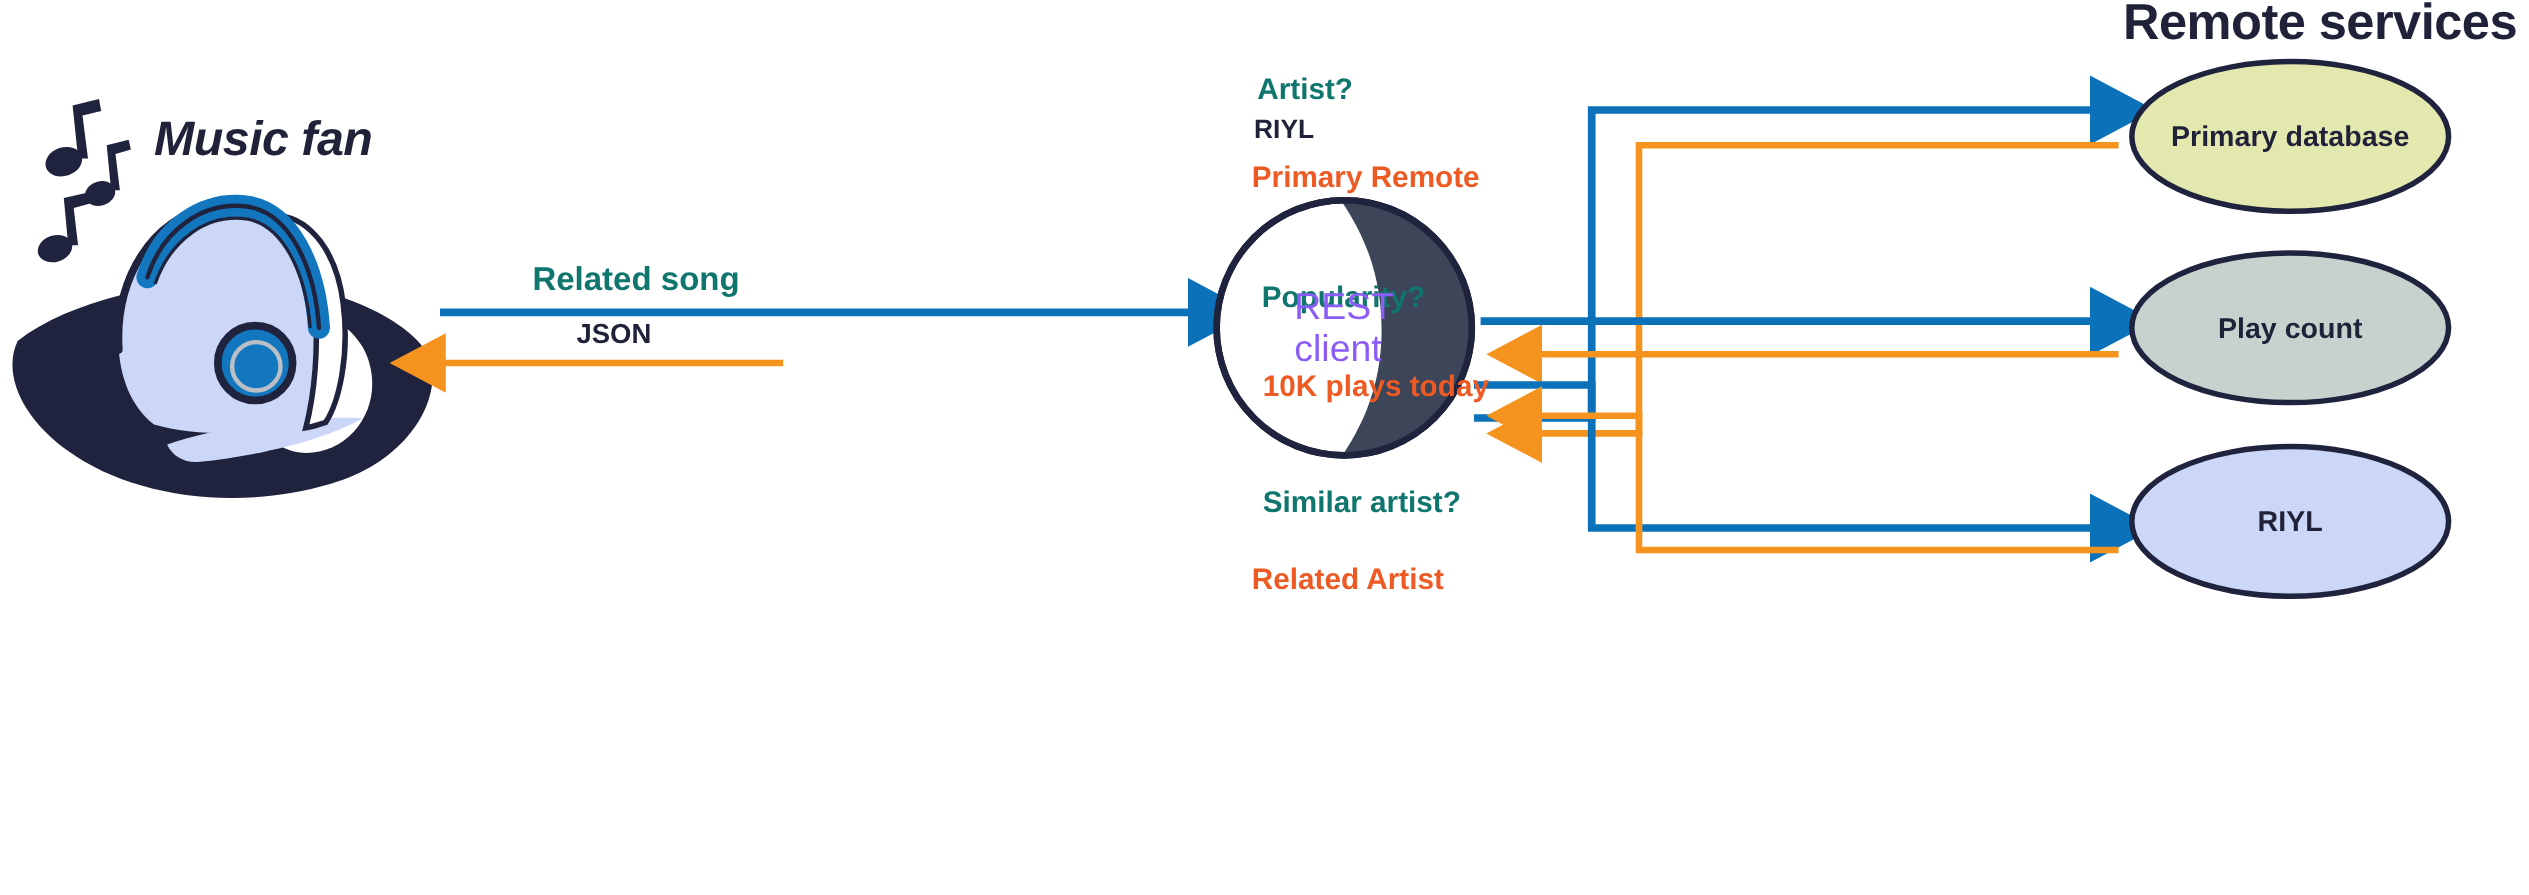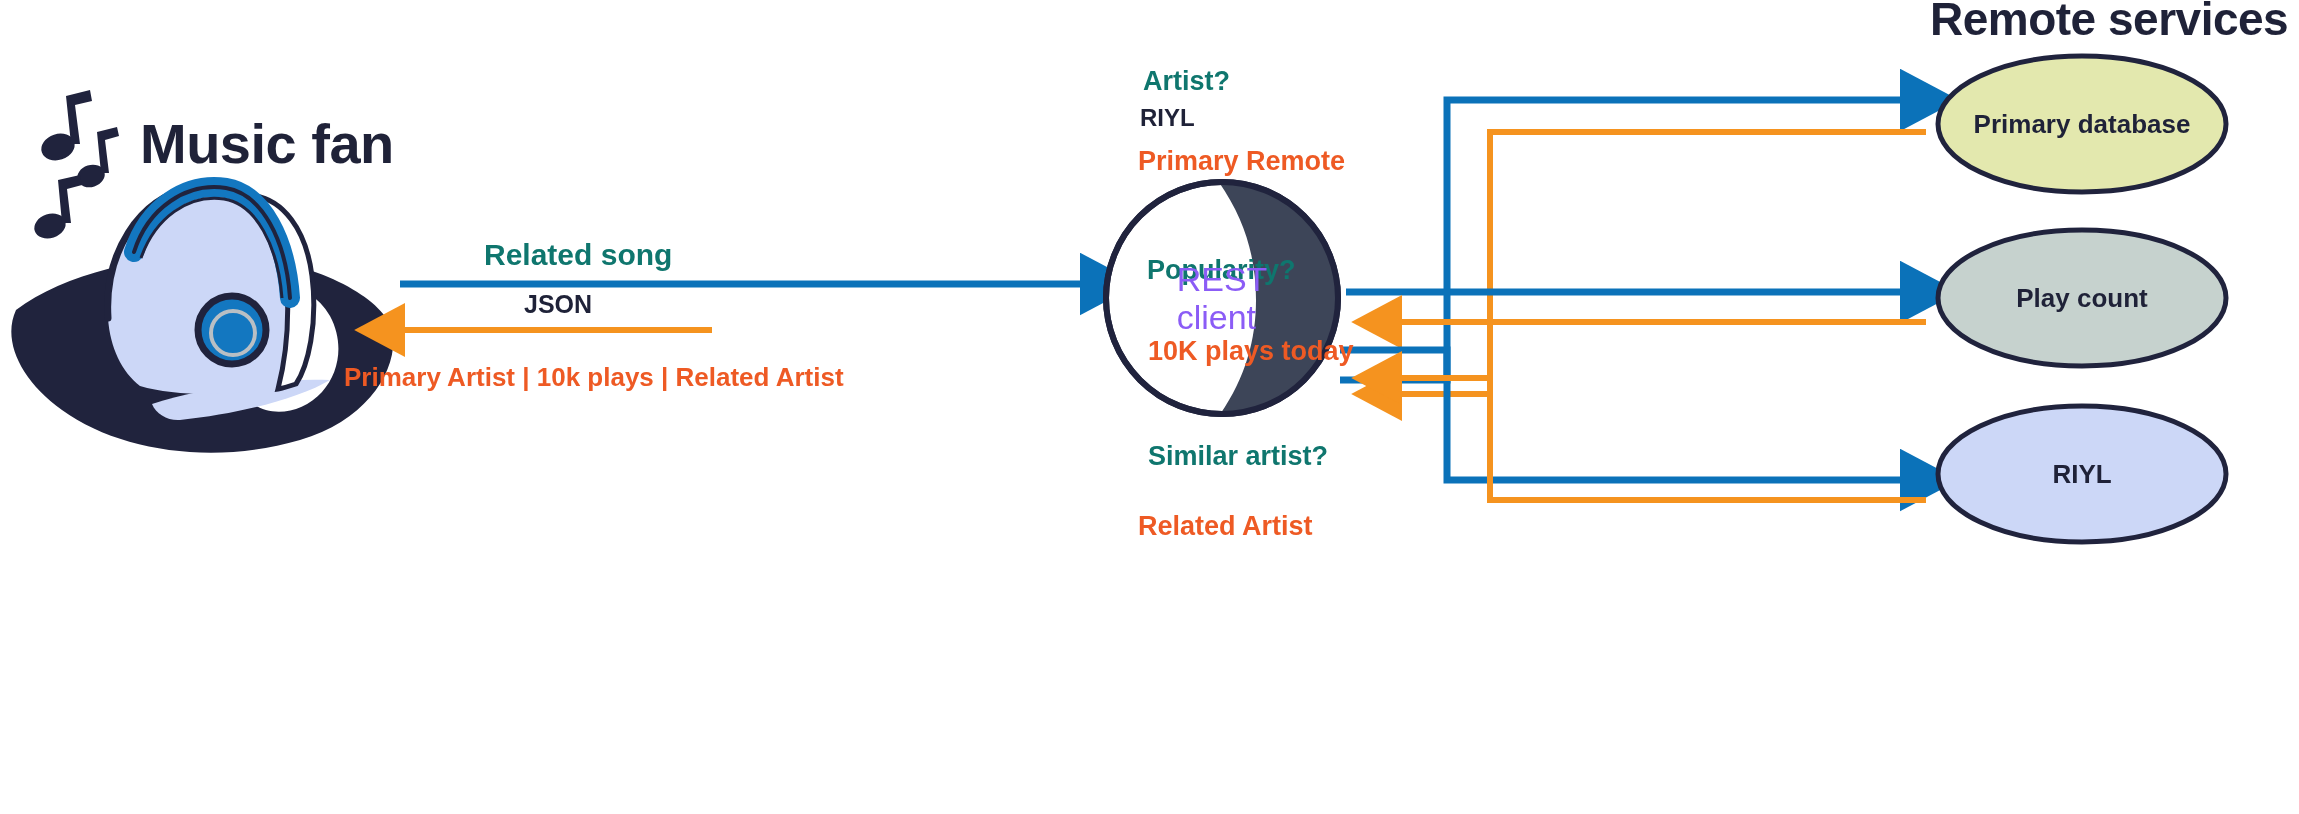--- a/index.html
+++ b/index.html
@@ -10,21 +10,21 @@
     position:relative;
   }
   #stage{position:absolute;left:0;top:0;width:2299px;height:814px;}
   #stage > svg{position:absolute;left:0;top:0;}
 
   .lbl{position:absolute;white-space:nowrap;line-height:1;}
   .lbl-blue{color:#0f766e;font-weight:bold;}
   .lbl-orange{color:#ee5a24;font-weight:bold;}
   .lbl-dark{color:#1f2238;font-weight:bold;}
 
-  #music-fan-title{left:140px;top:116px;font-size:56px;letter-spacing:-0.5px;}
+  #music-fan-title{left:140px;top:105px;font-size:44px;letter-spacing:-0.5px;font-style:italic;}
   #remote-services-title{left:1930px;top:-4px;font-size:46px;letter-spacing:-0.5px;}
 
   #favorite-song-label{left:484px;top:240px;font-size:30px;}
   #html-label{left:524px;top:292px;font-size:25px;}
   #client-response-label{left:344px;top:364px;font-size:26px;}
 
   #artist-q-label{left:1143px;top:68px;font-size:27px;}
   #json-label{left:1140px;top:106px;font-size:24px;}
   #primary-artist-label{left:1138px;top:148px;font-size:27px;}
 
@@ -154,21 +154,20 @@
     <ellipse cx="2082" cy="298" rx="144" ry="68" fill="#c6d2ce" stroke="#20233d" stroke-width="5"></ellipse>
     <ellipse cx="2082" cy="474" rx="144" ry="68" fill="#ccd7f7" stroke="#20233d" stroke-width="5"></ellipse>
   </svg>
 
   <div class="lbl lbl-dark" id="music-fan-title">Music fan</div>
 
   <div class="lbl lbl-dark" id="remote-services-title">Remote services</div>
 
   <div class="lbl lbl-blue" id="favorite-song-label">Related song</div>
   <div class="lbl lbl-dark" id="html-label">JSON</div>
-  <div class="lbl lbl-orange" id="client-response-label">Primary Artist | 10k plays | Related Artist</div>
 
   <div class="lbl lbl-blue" id="artist-q-label">Artist?</div>
   <div class="lbl lbl-dark" id="json-label">RIYL</div>
   <div class="lbl lbl-orange" id="primary-artist-label">Primary Remote</div>
 
   <div class="lbl lbl-blue" id="popularity-q-label">Popularity?</div>
   <div class="lbl lbl-orange" id="plays-today-label">10K plays today</div>
 
   <div class="lbl lbl-blue" id="similar-artist-q-label">Similar artist?</div>
   <div class="lbl lbl-orange" id="related-artist-label">Related Artist</div>

